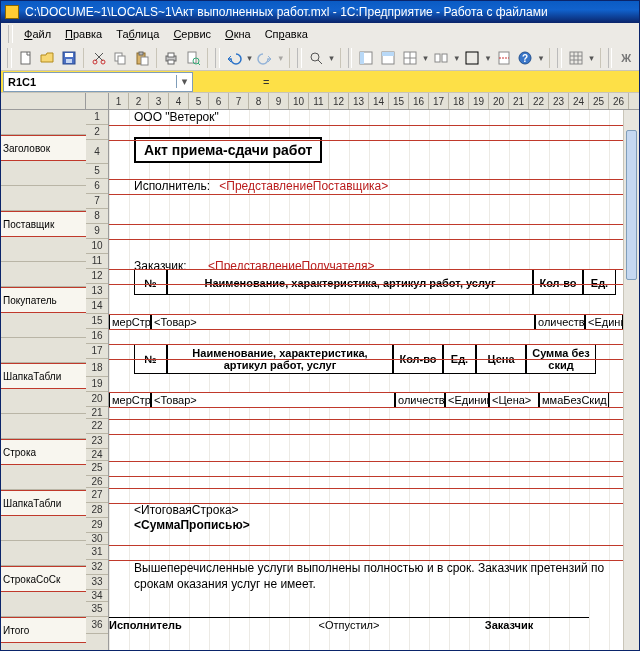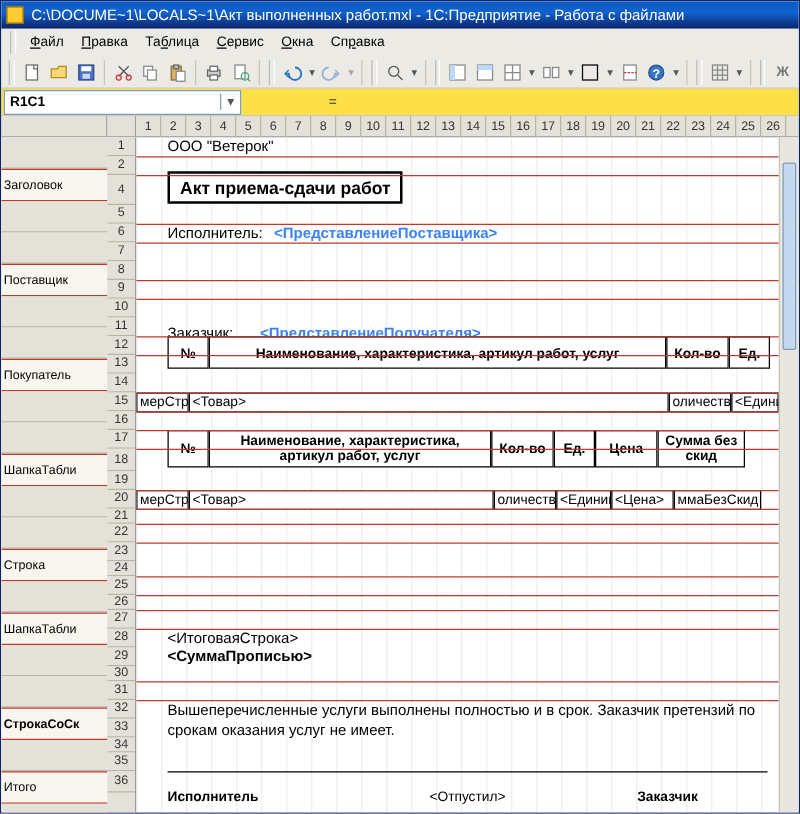--- a/index.html
+++ b/index.html
@@ -33,21 +33,21 @@
 
   .grid-body { flex:1; overflow:hidden; position:relative; }
   .gridlines { position:absolute; inset:0;
     background-image: linear-gradient(to right, #eceae5 1px, transparent 1px);
     background-size:20px 100%; }
 
   .row { position:absolute; left:0; right:0; display:flex; align-items:center; }
   .row .cellpad { padding-left:25px; }
   .bigtitle-box { border:2px solid #000; background:#fff; padding:3px 8px; font-weight:bold; font-size:14px; }
   .lbl { font-size:12px; color:#000; }
-  .ph { font-size:12px; color:#3b82f6;font-weight:bold; }
+  .ph { font-size:12px; color:#b91c1c; }
   .tdh { border:1px solid #000; padding:3px 4px; font-weight:bold; text-align:center; background:#fff; font-size:11px; }
   .tdc { border:1px solid #000; padding:1px 2px; font-size:11px; background:#fff; text-align:left; }
   .scrollb { position:absolute; right:0; top:0; bottom:0; width:16px; background:#e8e6df; border-left:1px solid #c9c5b8; }
   .scrollb .thumb { position:absolute; left:2px; right:2px; top:20px; height:150px; background:#c5d8f1; border:1px solid #7f9db9; border-radius:2px; }
 </style>
 </head>
 <body>
 
 <div class="window">
 
@@ -263,21 +263,21 @@
         <div class="rlabel" style="height: 15px;"></div>
         <div class="rlabel" style="height: 15px;"></div>
         <div class="rlabel sec" style="height: 15px;">ШапкаТабли</div>
         <div class="rlabel" style="height: 15px;"></div>
         <div class="rlabel" style="height: 15px;"></div>
         <div class="rlabel sec" style="height: 15px;">Строка</div>
         <div class="rlabel" style="height: 15px;"></div>
         <div class="rlabel sec" style="height: 15px;">ШапкаТабли</div>
         <div class="rlabel" style="height: 18px;"></div>
         <div class="rlabel" style="height: 15px;"></div>
-        <div class="rlabel sec" style="height: 26px; font-weight: bold;">СтрокаСоСк</div>
+        <div class="rlabel sec" style="height: 26px;">СтрокаСоСк</div>
         <div class="rlabel" style="height: 12px;"></div>
         <div class="rlabel sec" style="height: 15px;">Итого</div>
         <div class="rlabel" style="height: 15px;"></div>
         <div class="rlabel" style="height: 12px;"></div>
         <div class="rlabel sec" style="height: 15px;">ИтогоНДС</div>
         <div class="rlabel" style="height: 12px;"></div>
         <div class="rlabel sec" style="height: 15px;">СуммаПро</div>
         <div class="rlabel" style="height: 15px;"></div>
         <div class="rlabel" style="height: 15px;"></div>
         <div class="rlabel" style="height: 12px;"></div>
@@ -379,21 +379,21 @@
           <div class="row" style="top: 393px;">
             <div class="cellpad lbl">&lt;ИтоговаяСтрока&gt;</div>
           </div>
           <div class="row" style="top: 408px;">
             <div class="cellpad lbl" style="font-weight:bold">&lt;СуммаПрописью&gt;</div>
           </div>
           <div class="row" style="top: 450px;">
             <div class="cellpad lbl" style="max-width:500px;line-height:1.35">Вышеперечисленные услуги выполнены полностью и в срок. Заказчик претензий по срокам оказания услуг не имеет.</div>
           </div>
           <div class="row" style="top: 507px;">
-            <div style="margin-left:25px;display:flex;gap:0;align-items:center;border-top:1px solid #000;width:480px;padding-top:14px">
+            <div style="display:flex;gap:0;align-items:center;border-top:1px solid #000;width:480px;padding-top:1px">
   <div style="width:160px;font-weight:bold">Исполнитель</div>
   <div style="width:160px;text-align:center">&lt;Отпустил&gt;</div>
   <div style="width:160px;font-weight:bold;text-align:center">Заказчик</div>
 </div>
           </div>
           <div style="position: absolute; left: 0px; right: 0px; top: 15px; height: 0px; border-top: 1px solid rgb(192, 57, 43);"></div>
           <div style="position: absolute; left: 0px; right: 0px; top: 30px; height: 0px; border-top: 1px solid rgb(192, 57, 43);"></div>
           <div style="position: absolute; left: 0px; right: 0px; top: 69px; height: 0px; border-top: 1px solid rgb(192, 57, 43);"></div>
           <div style="position: absolute; left: 0px; right: 0px; top: 84px; height: 0px; border-top: 1px solid rgb(192, 57, 43);"></div>
           <div style="position: absolute; left: 0px; right: 0px; top: 114px; height: 0px; border-top: 1px solid rgb(192, 57, 43);"></div>

